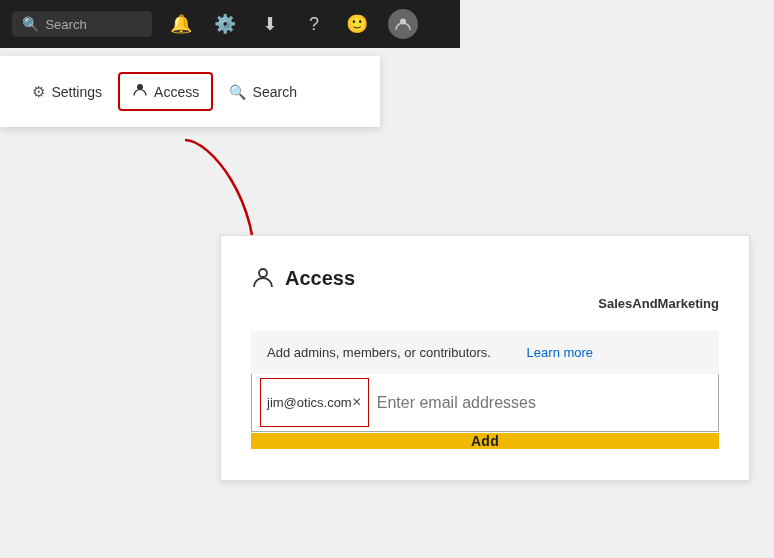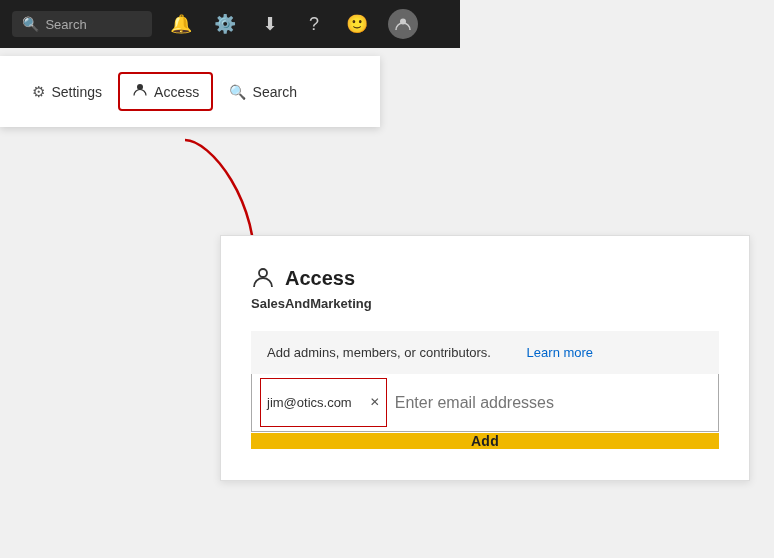--- a/index.html
+++ b/index.html
@@ -135,20 +135,21 @@
       font-weight: 600;
       color: #1f1f1f;
       margin-bottom: 6px;
     }
 
     .access-subtitle {
       font-size: 13px;
       font-weight: 600;
       color: #333;
       margin-bottom: 20px;
+      text-align: right;
     }
 
     .add-description {
       background: #f5f5f5;
       padding: 14px 16px;
       font-size: 13px;
       color: #333;
       margin-bottom: 0;
     }
 
@@ -167,21 +168,21 @@
       padding: 4px 8px;
       gap: 4px;
     }
 
     .email-tag {
       display: flex;
       border: 1px solid #c00000;
       padding: 16px 6px;
       font-size: 13px;
       color: #333;
-      gap: 18px;
+      gap: 0;
       background: #fff;
     }
 
     .email-tag-close {
       cursor: pointer;
       color: #555;
       font-size: 12px;
     }
 
     .email-placeholder {

